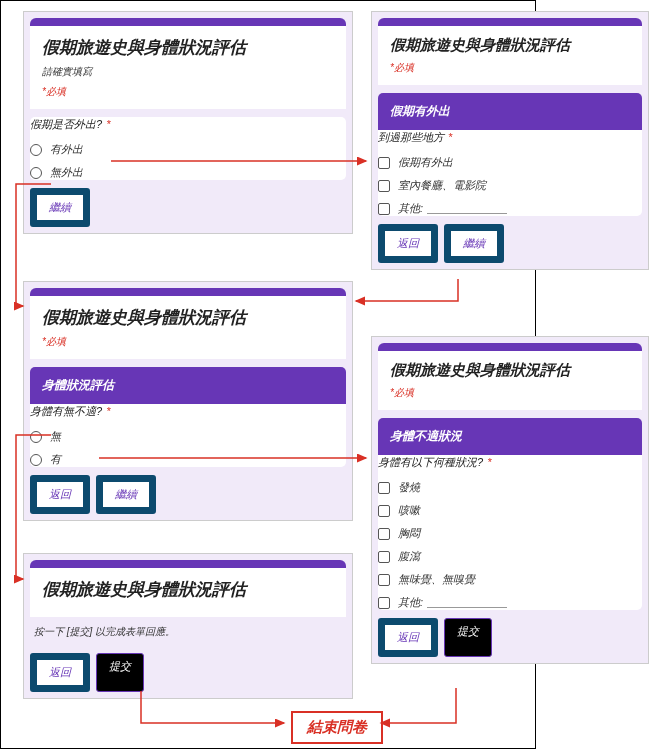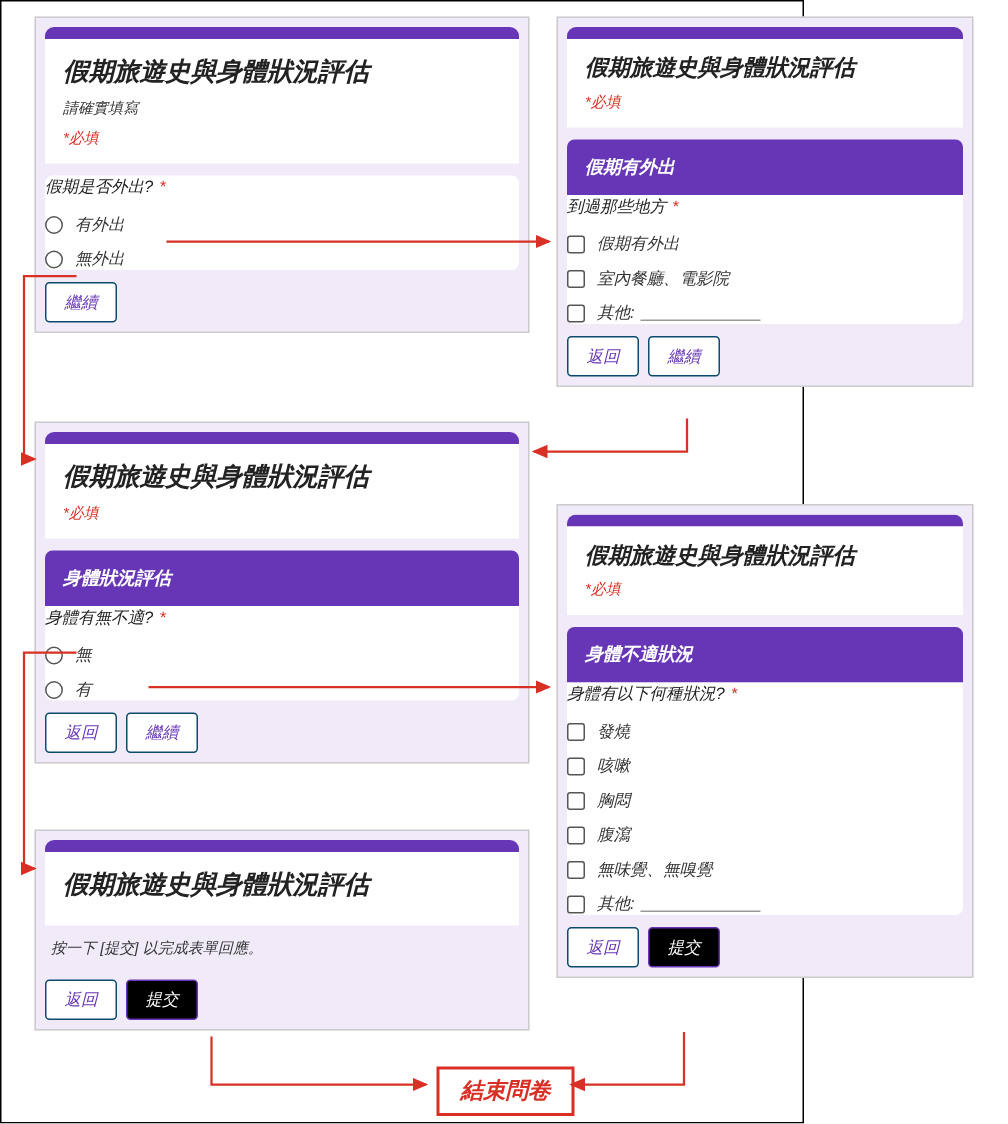--- a/index.html
+++ b/index.html
@@ -96,21 +96,21 @@
   }
   .btn-row { display: flex; gap: 6px; }
   .btn {
     font-size: 11px;
     padding: 5px 12px;
     border-radius: 3px;
     cursor: pointer;
   }
   .btn-outline {
     background: #fff;
-    border: 1px solid #0c4a6e;
+    border: 7px solid #0c4a6e;
     color: #6736b6;
   }
   .btn-fill {
     background: #000000;
     border: 1px solid #6736b6;
     color: #fff;
   }
   .end-box {
     position: absolute;
     border: 2px solid #d93025;

